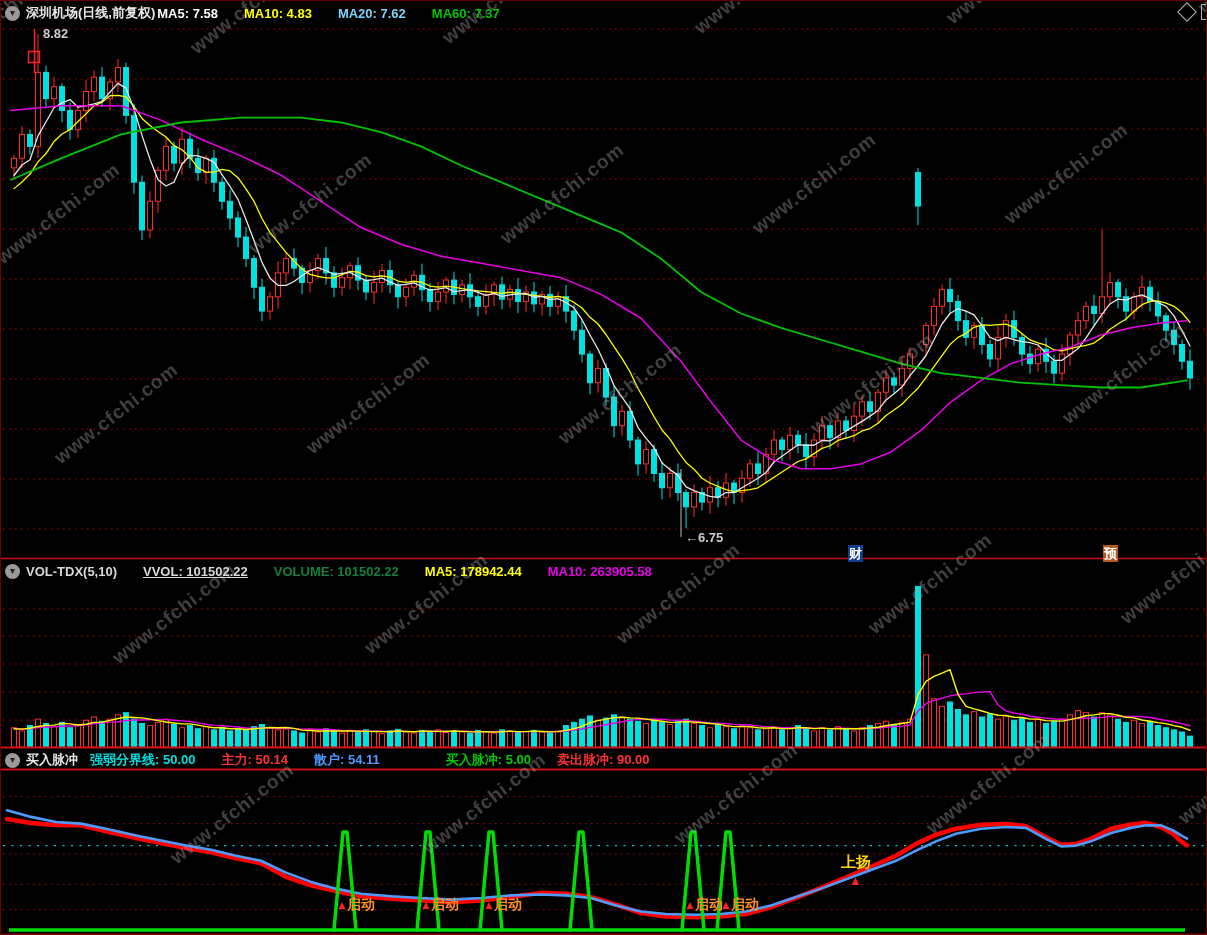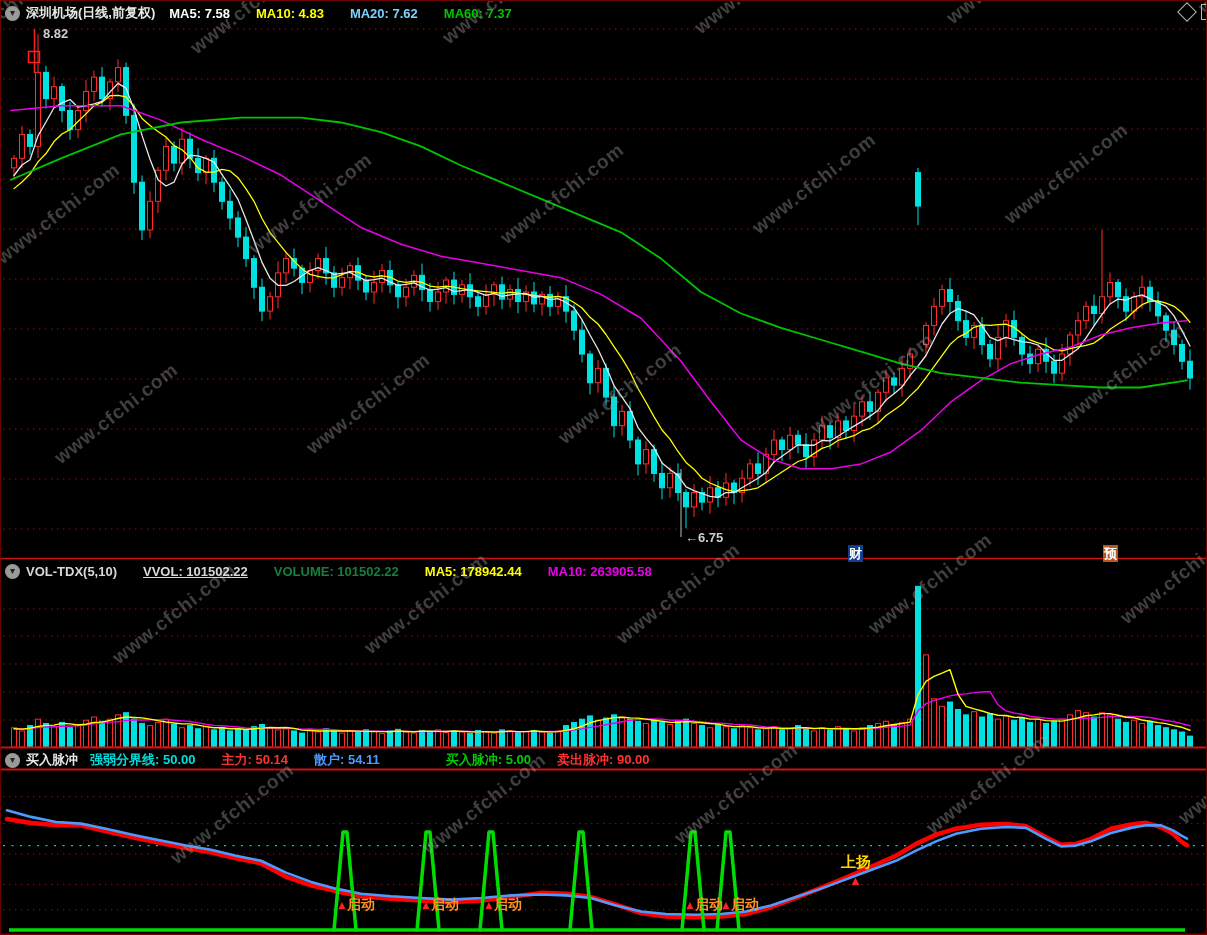--- a/index.html
+++ b/index.html
@@ -524,21 +524,21 @@
       <line x1="33.5" y1="28" x2="33.5" y2="72" stroke="#ff2020" stroke-width="1.5"></line>
       <rect x="27.5" y="50.5" width="11" height="11" fill="none" stroke="#ff2020" stroke-width="1.5"></rect>
       <text x="42" y="37" fill="#cccccc" font-size="13" font-family="Liberation Sans, DejaVu Sans, sans-serif" font-weight="bold">8.82</text>
       <line x1="680" y1="468" x2="680" y2="536" stroke="#bbbbbb" stroke-width="1"></line>
       <text x="684" y="541" fill="#cccccc" font-size="13" font-family="Liberation Sans, DejaVu Sans, sans-serif" font-weight="bold">←6.75</text>
     </svg>
 
 <div class="hdr" style="top:3px;height:18px;">
   <span class="pad"></span>
   <span class="circ">▾</span>
-  <span style="color:#e8e8e8;margin-right:14px;">深圳机场(日线,前复权)</span>
+  <span style="color:#e8e8e8;margin-right:2px;">深圳机场(日线,前复权)</span>
   <span id="main-legend" style="display:flex;">
         <span class="leg" style="color: rgb(255, 255, 255);">MA5: 7.58</span>
         <span class="leg" style="color: rgb(255, 255, 0);">MA10: 4.83</span>
         <span class="leg" style="color: #7dd3fc;">MA20: 7.62</span>
         <span class="leg" style="color: rgb(0, 196, 0);">MA60: 7.37</span>
       </span>
 </div>
 
 <div class="hdr" style="top:561px;height:18px;">
   <span class="pad"></span>

